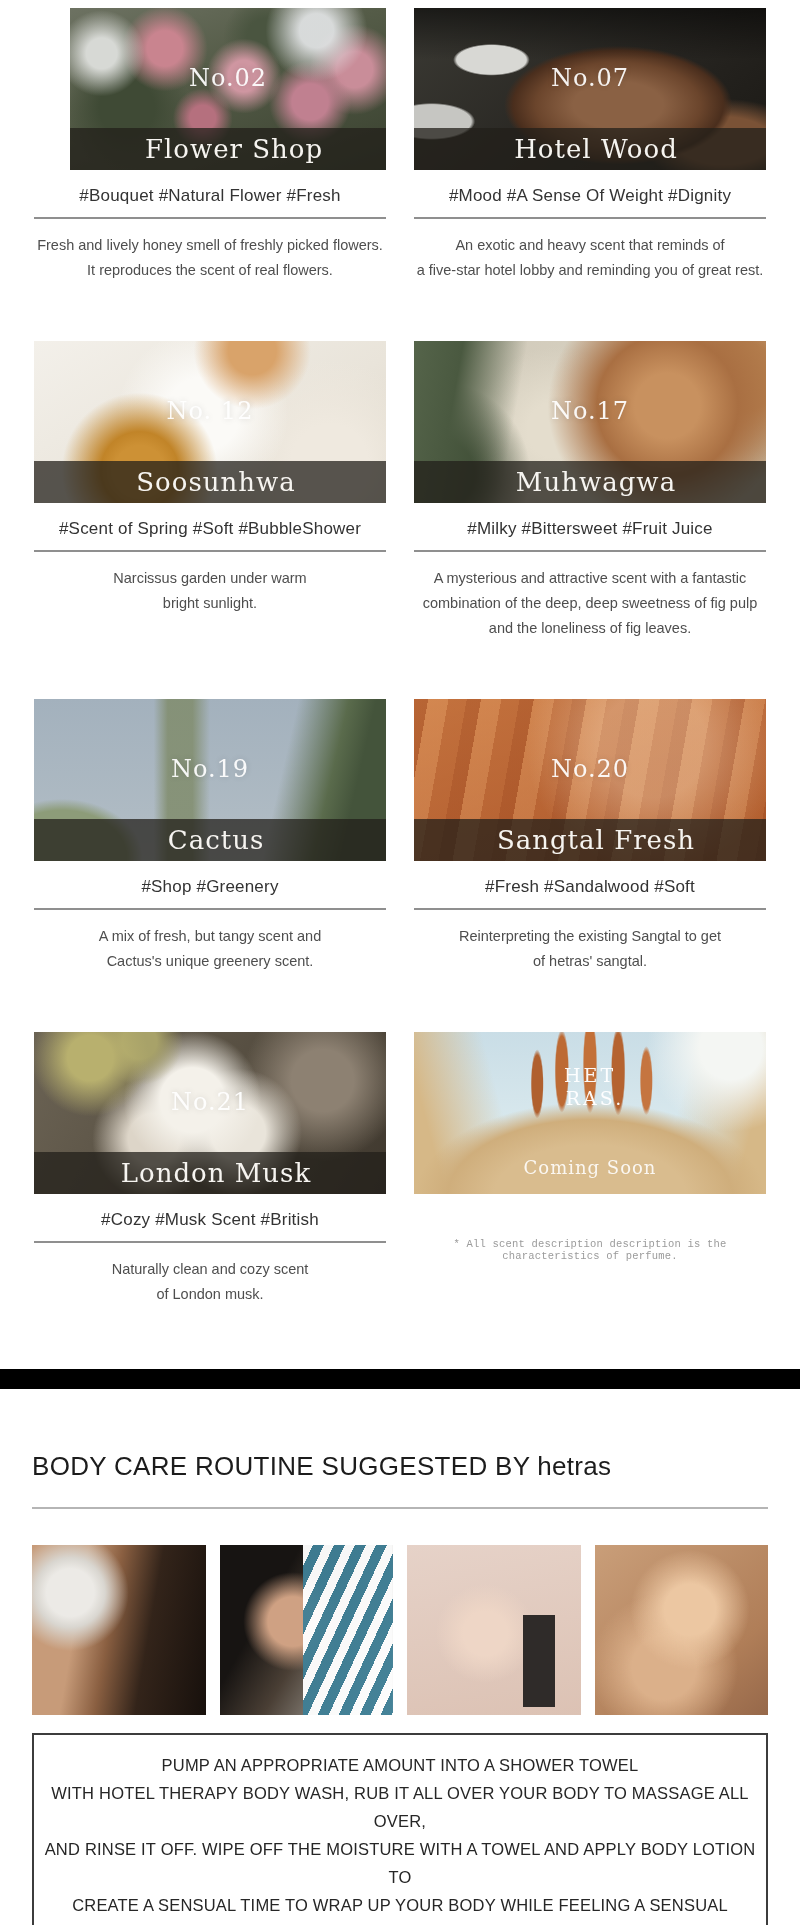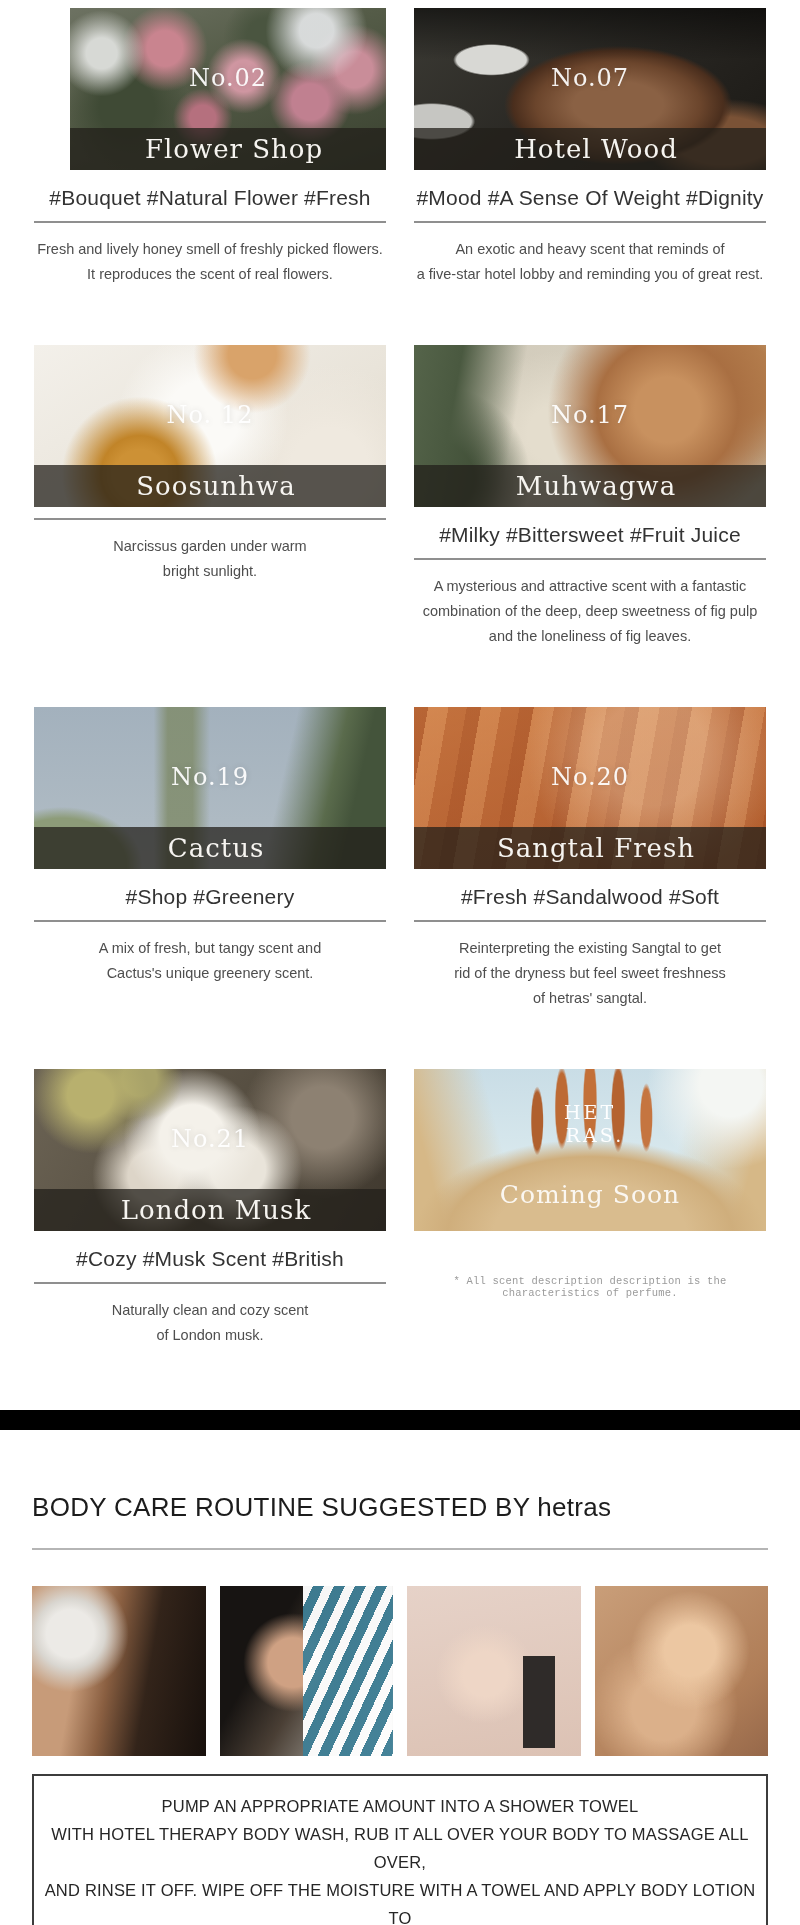--- a/index.html
+++ b/index.html
@@ -17,32 +17,32 @@
     position:absolute; top:56px; left:0; right:0; text-align:center;
     font-family:"DejaVu Serif", serif; font-size:24px; letter-spacing:1px;
     color:rgba(255,255,255,0.93); text-shadow:0 0 6px rgba(0,0,0,0.15);
   }
   .card-band {
     position:absolute; bottom:0; left:0; right:0; height:42px;
     background:rgba(34,31,26,0.74);
     display:flex; align-items:center; justify-content:center;
     font-family:"DejaVu Serif", serif; font-size:26px; letter-spacing:1px; color:#f6f4f0;padding-left:12px;
   }
-  .card-tags { margin-top:16px; text-align:center; font-size:21px; color:#333; letter-spacing:0.2px; }
+  .card-tags { margin-top:16px; text-align:center; font-size:17px; color:#333; letter-spacing:0.2px; }
   .card-divider { margin-top:11px; border-bottom:2px solid #8f8f8f; }
   .card-desc { margin-top:14px; text-align:center; font-size:14.5px; color:#4e4e4e; line-height:25px; }
   .cs-logo {
     position:absolute; top:32px; left:0; right:0; text-align:center;
     font-family:"DejaVu Serif", serif; font-size:19px; line-height:23px;
     letter-spacing:3px; color:rgba(255,255,255,0.96);
   }
   .cs-logo div:nth-child(2){ padding-left:10px; }
   .cs-label {
-    position:absolute; bottom:22px; left:0; right:0; text-align:center;
-    font-family:"DejaVu Serif", serif; font-size:25px; letter-spacing:1px;
+    position:absolute; bottom:16px; left:0; right:0; text-align:center;
+    font-family:"DejaVu Serif", serif; font-size:18px; letter-spacing:1px;
     color:rgba(255,255,255,0.88);
   }
   .cs-note { margin-top:44px; text-align:center; font-size:10.5px; color:#9b9b9b; letter-spacing:0.2px;font-family:Liberation Mono, monospace; }
 
   
   .img-flowershop { background:
     radial-gradient(circle at 78% 14%, rgba(230,232,234,0.9) 0 6%, transparent 18%),
     radial-gradient(circle at 10% 28%, #d7d9d5 0 5%, transparent 14%),
     radial-gradient(circle at 30% 25%, #c9848f 0 7%, transparent 17%),
     radial-gradient(circle at 55% 42%, #cf96a1 0 8%, transparent 19%),
@@ -173,20 +173,21 @@
   </div>
 
   <div class="row">
     <div class="card">
       <div class="card-img img-soosunhwa">
         <div class="card-no">No. 12</div>
         <div class="card-band">
           <span>Soosunhwa</span>
         </div>
       </div>
+      <div class="card-tags">#Scent of Spring #Soft #BubbleShower</div>
       <div class="card-divider"></div>
       <div class="card-desc">
         <div>Narcissus garden under warm</div>
         <div>bright sunlight.</div>
       </div>
     </div>
     <div class="card">
       <div class="card-img img-muhwagwa">
         <div class="card-no">No.17</div>
         <div class="card-band">
@@ -222,21 +223,20 @@
       <div class="card-img img-sangtal">
         <div class="card-no">No.20</div>
         <div class="card-band">
           <span>Sangtal Fresh</span>
         </div>
       </div>
       <div class="card-tags">#Fresh #Sandalwood #Soft</div>
       <div class="card-divider"></div>
       <div class="card-desc">
         <div>Reinterpreting the existing Sangtal to get</div>
-        <div>rid of the dryness but feel sweet freshness</div>
         <div>of hetras' sangtal.</div>
       </div>
     </div>
   </div>
 
   <div class="row">
     <div class="card">
       <div class="card-img img-londonmusk">
         <div class="card-no">No.21</div>
         <div class="card-band">

